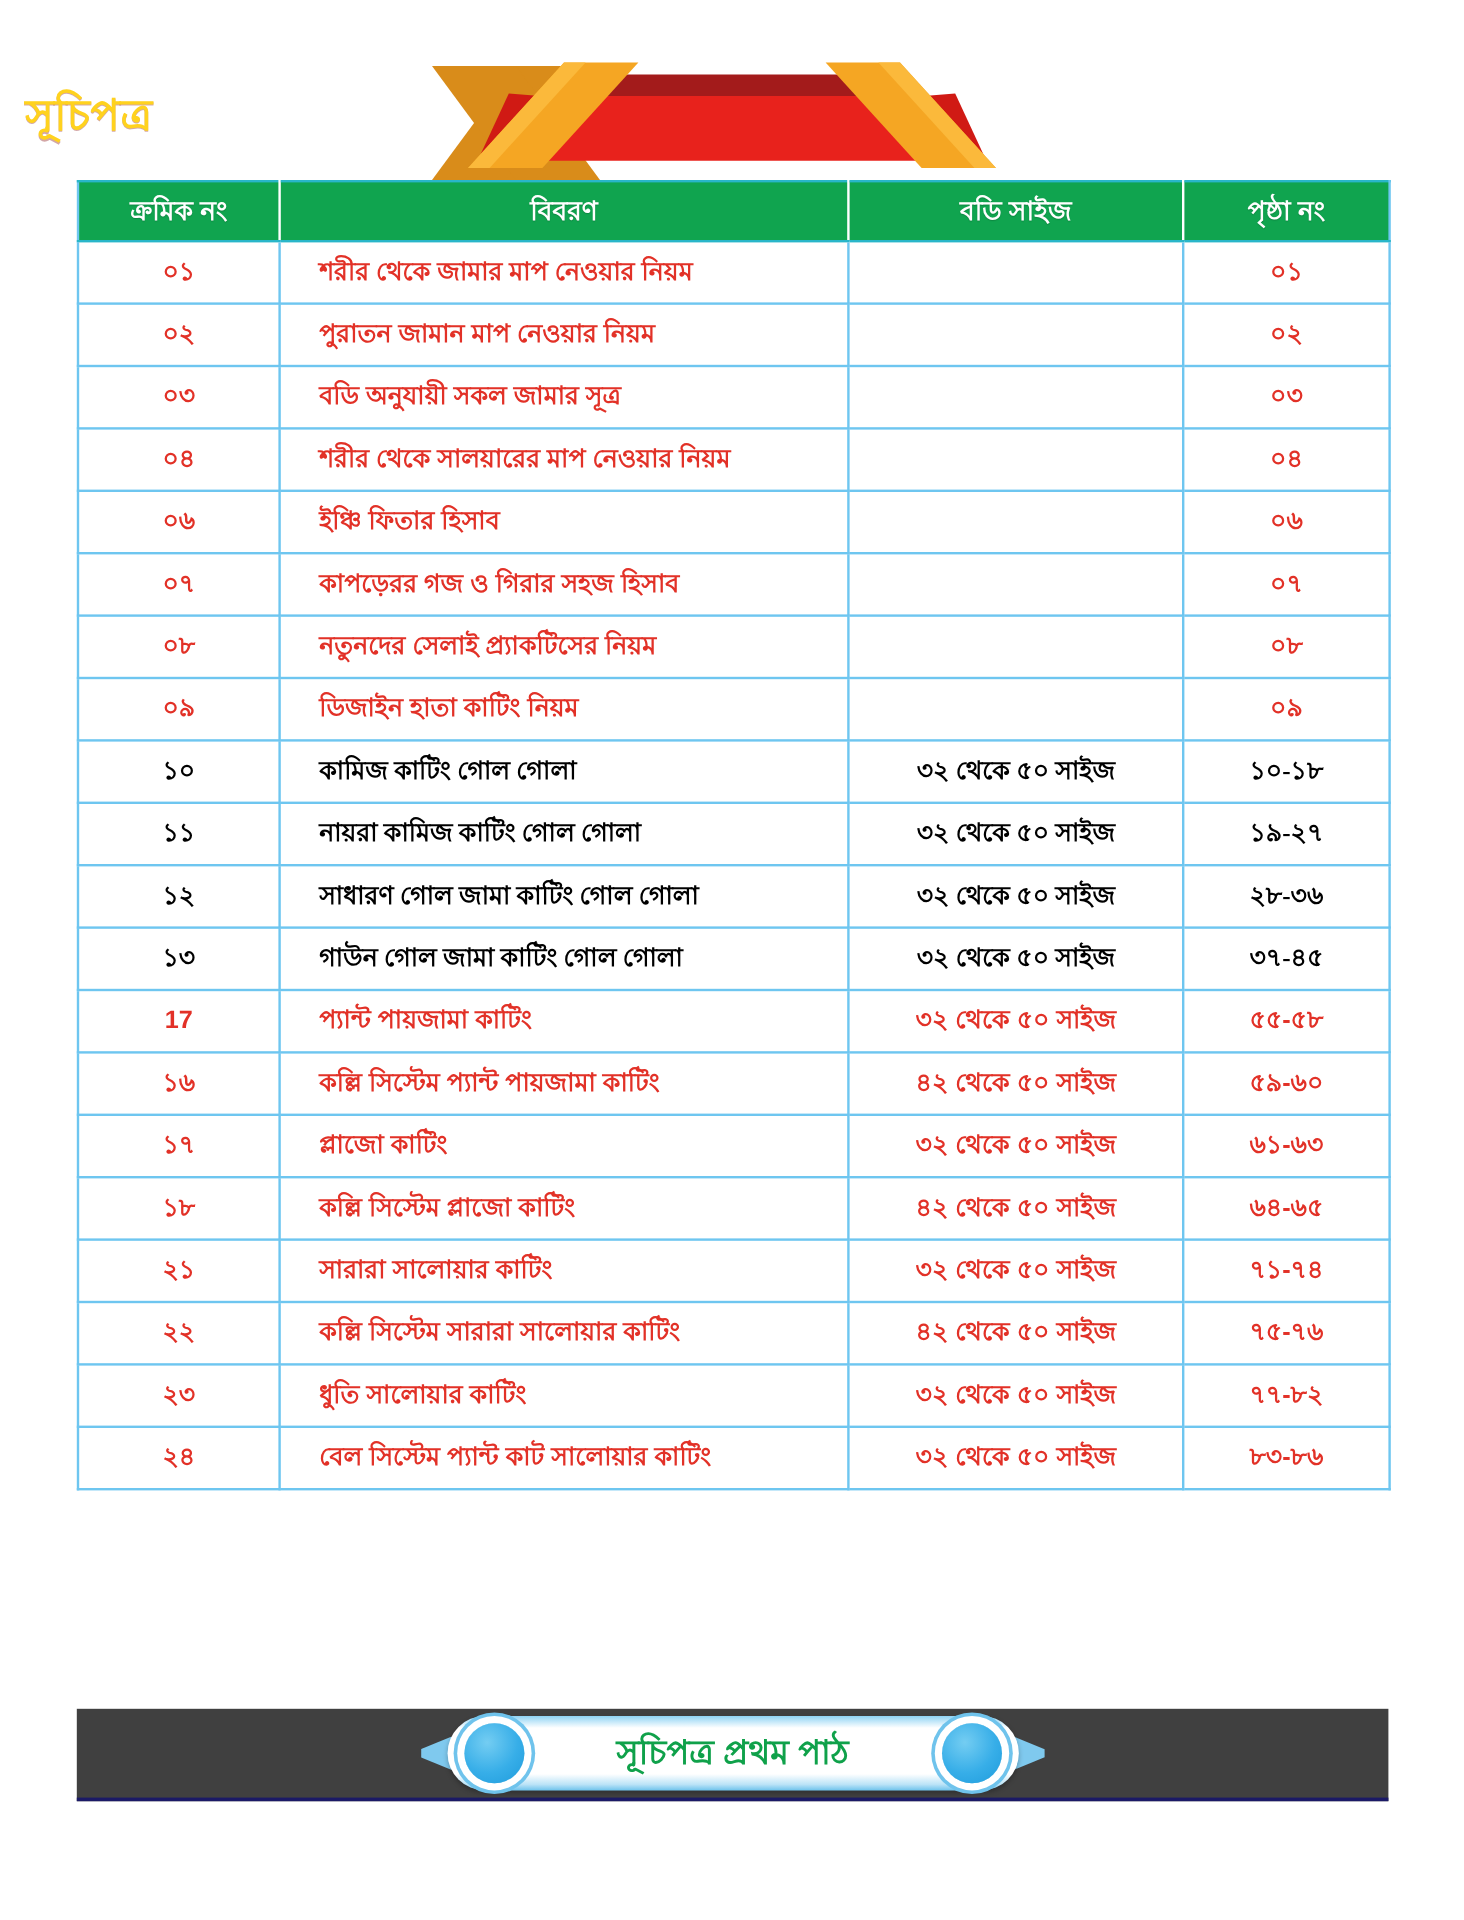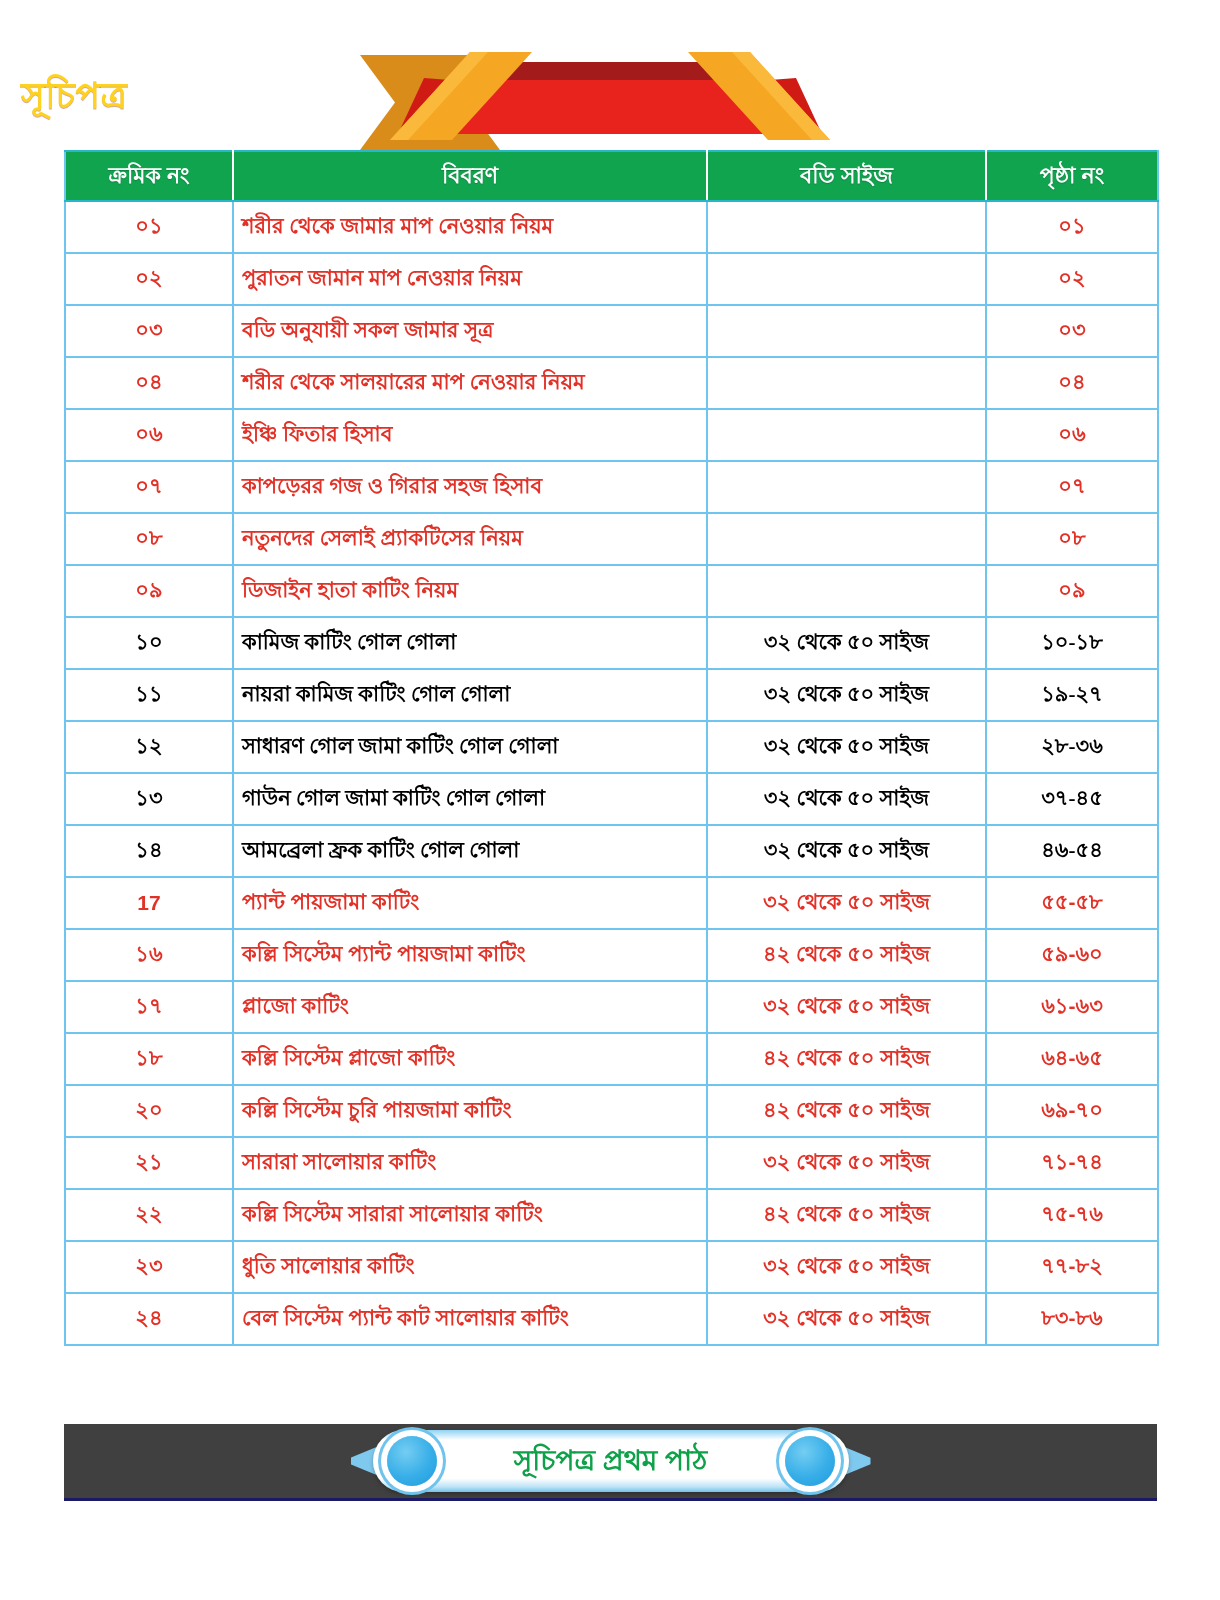--- a/index.html
+++ b/index.html
@@ -76,21 +76,21 @@
   .col-page { width: 172px; }
 
   .toc-table tbody td {
     background: #ffffff;
     font-size: 21px;
     font-weight: bold;
     white-space: nowrap;
   }
   td.c-desc {
     text-align: left;
-    padding-left: 8px;
+    padding-left: 32px;
   }
   
   .t-red  { color: #E23127; }
   .t-navy { color: #000000; font-family: Liberation Serif, serif; }
 
   
   .footer-banner {
     position: absolute;
     left: 64px;
     top: 1424px;
@@ -260,26 +260,20 @@
         <td class="t-navy">৩২ থেকে ৫০ সাইজ</td>
         <td class="t-navy">২৮-৩৬</td>
       </tr>
       <tr>
         <td class="t-navy">১৩</td>
         <td class="t-navy c-desc">গাউন গোল জামা কাটিং গোল গোলা</td>
         <td class="t-navy">৩২ থেকে ৫০ সাইজ</td>
         <td class="t-navy">৩৭-৪৫</td>
       </tr>
       <tr>
-        <td class="t-navy">১৪</td>
-        <td class="t-navy c-desc">আমব্রেলা ফ্রক কাটিং গোল গোলা</td>
-        <td class="t-navy">৩২ থেকে ৫০ সাইজ</td>
-        <td class="t-navy">৪৬-৫৪</td>
-      </tr>
-      <tr>
         <td class="t-red">17</td>
         <td class="t-red c-desc">প্যান্ট পায়জামা কাটিং</td>
         <td class="t-red">৩২ থেকে ৫০ সাইজ</td>
         <td class="t-red">৫৫-৫৮</td>
       </tr>
       <tr>
         <td class="t-red">১৬</td>
         <td class="t-red c-desc">কল্লি সিস্টেম প্যান্ট পায়জামা কাটিং</td>
         <td class="t-red">৪২ থেকে ৫০ সাইজ</td>
         <td class="t-red">৫৯-৬০</td>
@@ -288,26 +282,20 @@
         <td class="t-red">১৭</td>
         <td class="t-red c-desc">প্লাজো কাটিং</td>
         <td class="t-red">৩২ থেকে ৫০ সাইজ</td>
         <td class="t-red">৬১-৬৩</td>
       </tr>
       <tr>
         <td class="t-red">১৮</td>
         <td class="t-red c-desc">কল্লি সিস্টেম প্লাজো কাটিং</td>
         <td class="t-red">৪২ থেকে ৫০ সাইজ</td>
         <td class="t-red">৬৪-৬৫</td>
-      </tr>
-      <tr>
-        <td class="t-red">২০</td>
-        <td class="t-red c-desc">কল্লি সিস্টেম চুরি পায়জামা কাটিং</td>
-        <td class="t-red">৪২ থেকে ৫০ সাইজ</td>
-        <td class="t-red">৬৯-৭০</td>
       </tr>
       <tr>
         <td class="t-red">২১</td>
         <td class="t-red c-desc">সারারা সালোয়ার কাটিং</td>
         <td class="t-red">৩২ থেকে ৫০ সাইজ</td>
         <td class="t-red">৭১-৭৪</td>
       </tr>
       <tr>
         <td class="t-red">২২</td>
         <td class="t-red c-desc">কল্লি সিস্টেম সারারা সালোয়ার কাটিং</td>

